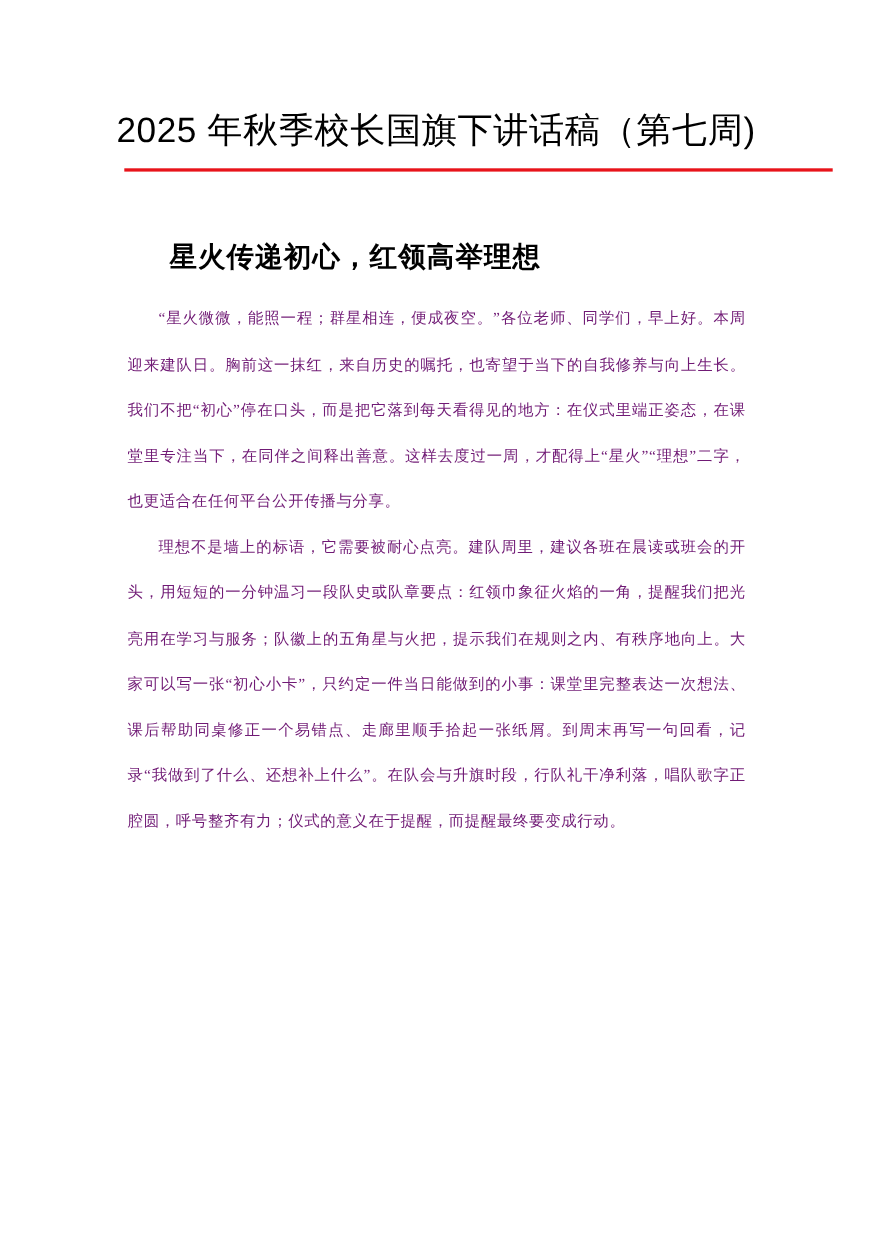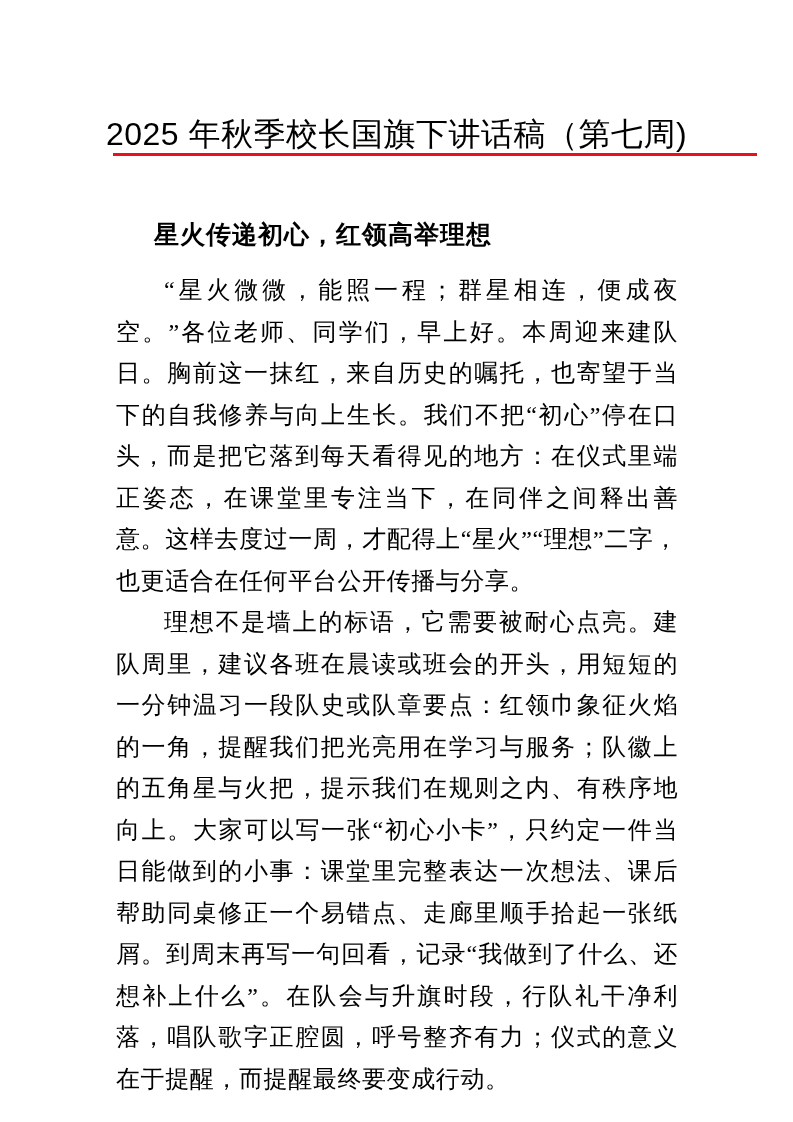--- a/index.html
+++ b/index.html
@@ -31,21 +31,21 @@
     text-align: center;
   }
 
   .doc-title {
     font-family: "Liberation Sans", "DejaVu Sans", sans-serif;
     font-size: 32px;
     line-height: 46px;
     font-weight: 400;
     color: #000000;
     letter-spacing: 0.5px;
-    margin: 16px auto;
+    margin: 0 auto;
     width: 600px;
     word-break: break-all;
   }
 
   
   .title-rule {
     position: absolute;
     left: 113px;
     top: 153px;
     width: 644px;
@@ -70,23 +70,23 @@
   
   .body-wrap {
     position: absolute;
     left: 116px;
     top: 270px;
     width: 566px;
   }
 
   .para {
     font-family: "Liberation Serif", "DejaVu Serif", serif;
-    font-size: 24px;
+    font-size: 14px;
     line-height: 41.5px;
-    color: #000000;
+    color: #701a75;
     text-align: justify;
     text-justify: inter-character;
     text-indent: 2em;
     margin: 0 4px 0 0;
     letter-spacing: 0.6px;
     word-break: break-all;
   }
 </style>
 </head>
 <body>

